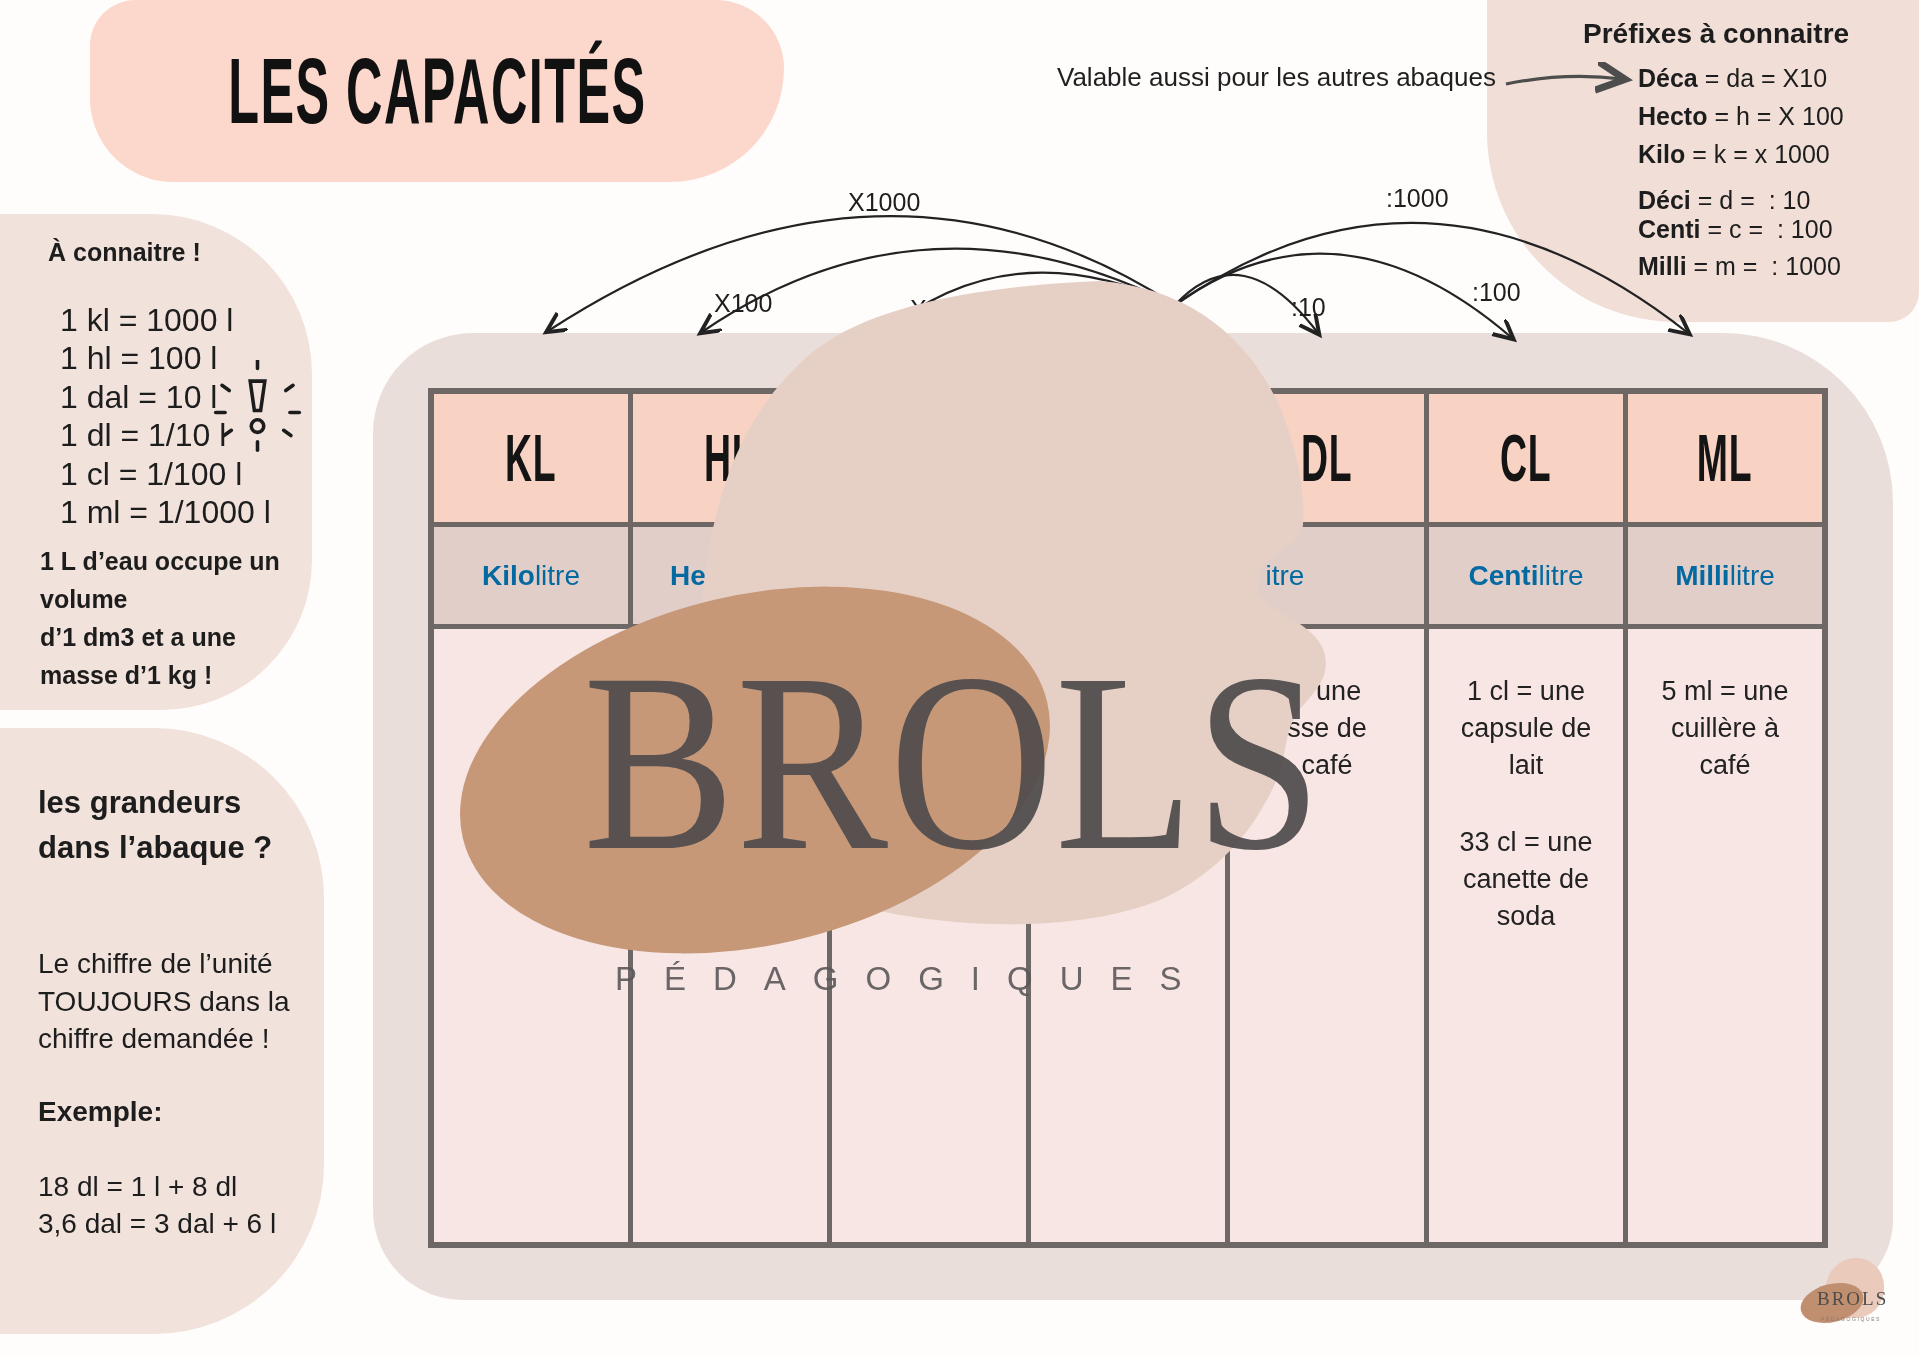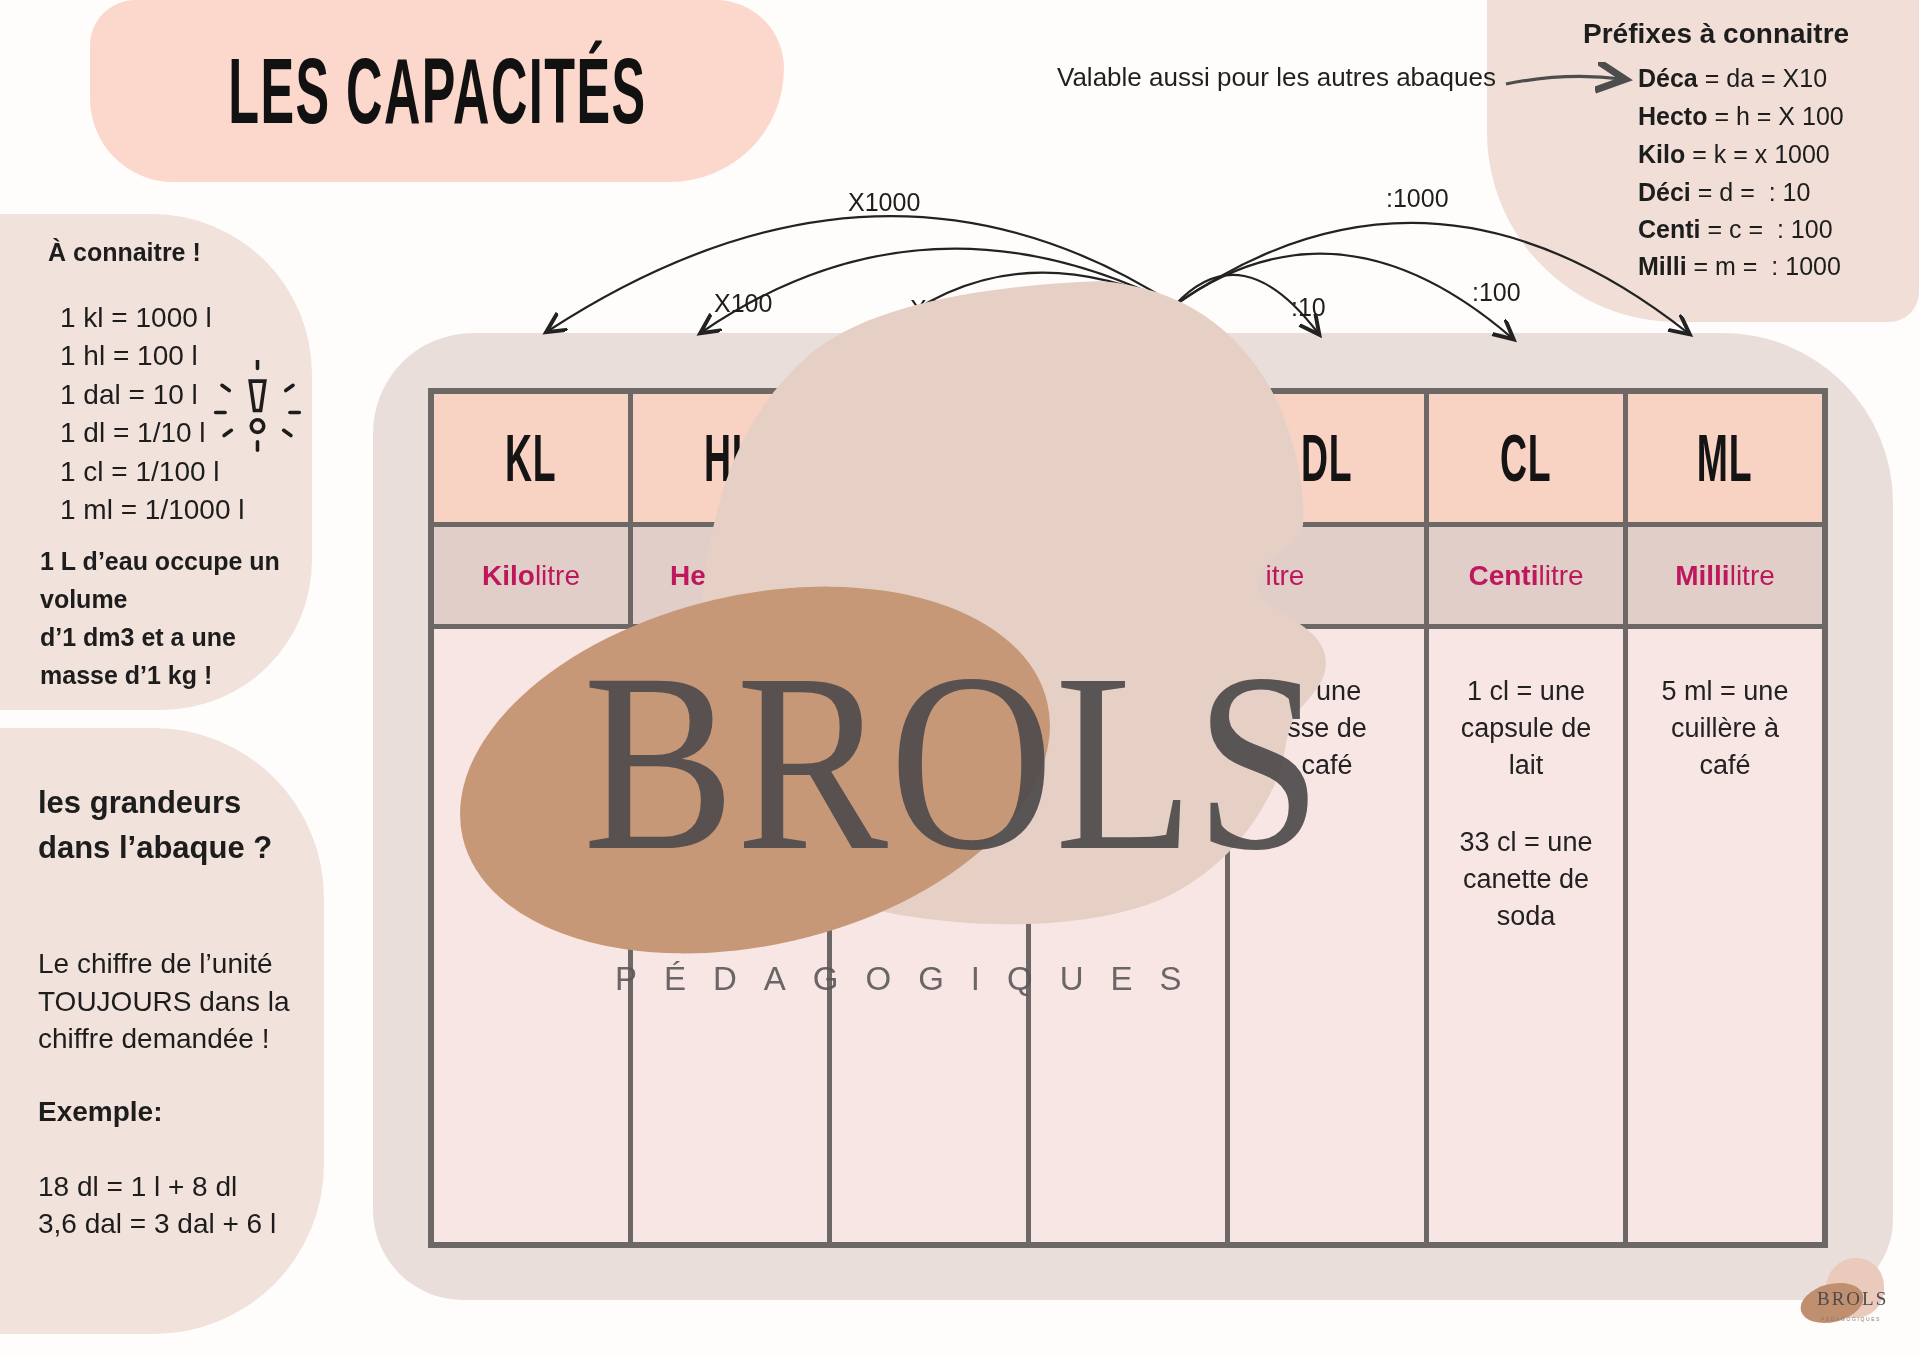--- a/index.html
+++ b/index.html
@@ -16,21 +16,21 @@
   #container{left:373px;top:333px;width:1520px;height:967px;background:#eadedb;
              border-radius:100px 170px 80px 90px;}
 
   
   #page-title{left:92px;top:36px;width:691px;height:110px;display:flex;align-items:center;justify-content:center;}
   #page-title span{font-size:70px;font-weight:700;letter-spacing:2px;color:#111;
                    transform:scale(0.72,1.32);white-space:nowrap;}
 
   
   #b1-title{left:48px;top:238px;font-size:25px;font-weight:700;}
-  .b1-line{left:60px;font-size:28px;white-space:pre;}
+  .b1-line{left:60px;font-size:32px;white-space:pre;}
   #b1-note{left:40px;top:542px;font-size:25px;font-weight:700;line-height:38px;width:260px;}
 
   
   #b2-title{left:38px;top:780px;font-size:31px;font-weight:700;line-height:45px;}
   #b2-body{left:38px;top:945px;font-size:28px;line-height:37.5px;}
   #b2-exemple{left:38px;top:1096px;font-size:28px;font-weight:700;}
   #b2-examples{left:38px;top:1168px;font-size:28px;line-height:37px;}
 
   
   #prefix-title{left:1583px;top:18px;font-size:28px;font-weight:700;}
@@ -39,21 +39,21 @@
 
   
   .arrow-label{font-size:25px;color:#1e1e1e;white-space:nowrap;}
   #valable-note{left:1057px;top:62px;font-size:26px;color:#1f1f1f;white-space:nowrap;}
 
   
   #abaque{left:428px;top:388px;width:1400px;height:860px;border:6px solid #6d6765;background:#6d6765;
           display:grid;grid-template-columns:repeat(7,1fr);grid-template-rows:128px 97px 1fr;gap:5px;box-sizing:border-box;}
   .th{background:#f8d2c3;display:flex;align-items:center;justify-content:center;}
   .th span{font-size:52px;font-weight:700;transform:scale(0.72,1.3);letter-spacing:1px;color:#141414;white-space:nowrap;}
-  .tu{background:#e1cec9;display:flex;align-items:center;justify-content:center;font-size:28px;color:#be185d;}
+  .tu{background:#e1cec9;display:flex;align-items:center;justify-content:center;font-size:28px;color:#0369a1;}
   .tu b{font-weight:700;}
   .tc{background:#f8e6e4;padding-top:44px;text-align:center;font-size:27px;line-height:37px;color:#222;}
   .para{margin:0 0 40px 0;}
   .shift-l{transform:translateX(-42px);}
 
   
   #wm-tan{left:455px;top:595px;width:600px;height:350px;background:#c69878;border-radius:50%;
           transform:rotate(-13deg);}
   #wm-brand{left:583px;top:642px;width:760px;font-family:"Liberation Serif",serif;font-size:228px;
             line-height:215px;letter-spacing:1px;color:#504c4d;opacity:0.93;transform:scaleY(1.12);
@@ -124,21 +124,21 @@
   <div class="abs" id="b2-exemple">Exemple:</div>
   <div class="abs" id="b2-examples">
     <div>18 dl = 1 l + 8 dl</div>
     <div>3,6 dal = 3 dal + 6 l</div>
   </div>
 
   <div class="abs" id="prefix-title">Préfixes à connaitre</div>
   <div class="abs prefix-item" style="top:64px"><b>Déca</b><span> = da = X10</span></div>
   <div class="abs prefix-item" style="top:102px"><b>Hecto</b><span> = h = X 100</span></div>
   <div class="abs prefix-item" style="top:140px"><b>Kilo</b><span> = k = x 1000</span></div>
-  <div class="abs prefix-item" style="top:178px"><b>Déci</b><span> = d =  : 10</span></div>
+  <div class="abs prefix-item" style="top:186px"><b>Déci</b><span> = d =  : 10</span></div>
   <div class="abs prefix-item" style="top:215px"><b>Centi</b><span> = c =  : 100</span></div>
   <div class="abs prefix-item" style="top:252px"><b>Milli</b><span> = m =  : 1000</span></div>
 
   <div class="abs" id="valable-note">Valable aussi pour les autres abaques</div>
 
   <div class="abs" id="abaque">
     <div class="th">
         <span>KL</span>
       </div>
     <div class="th">

